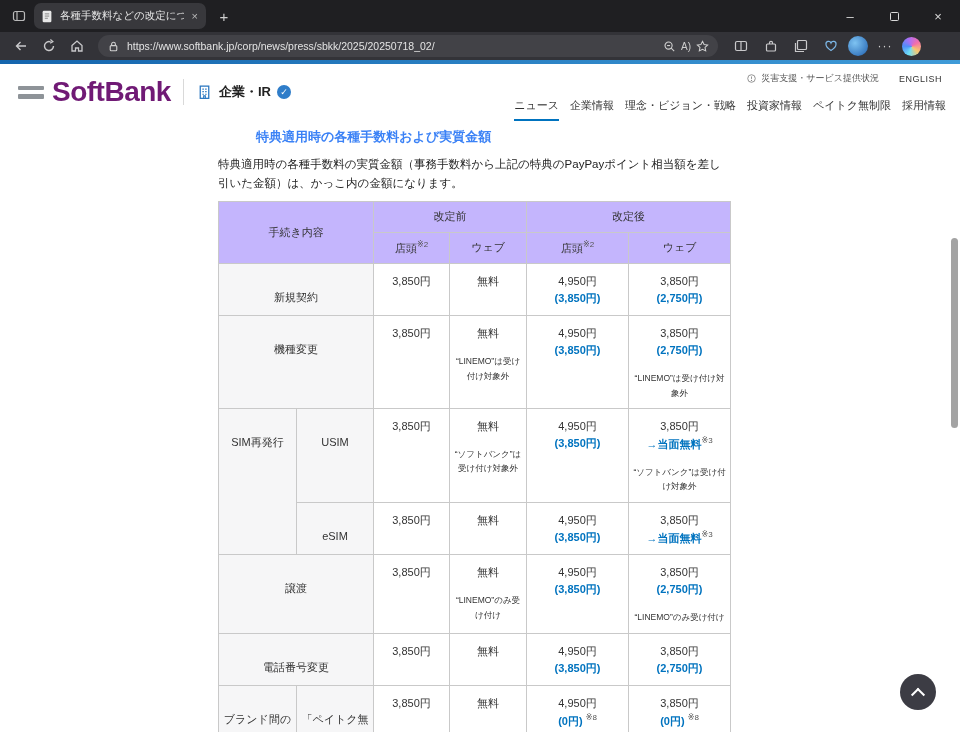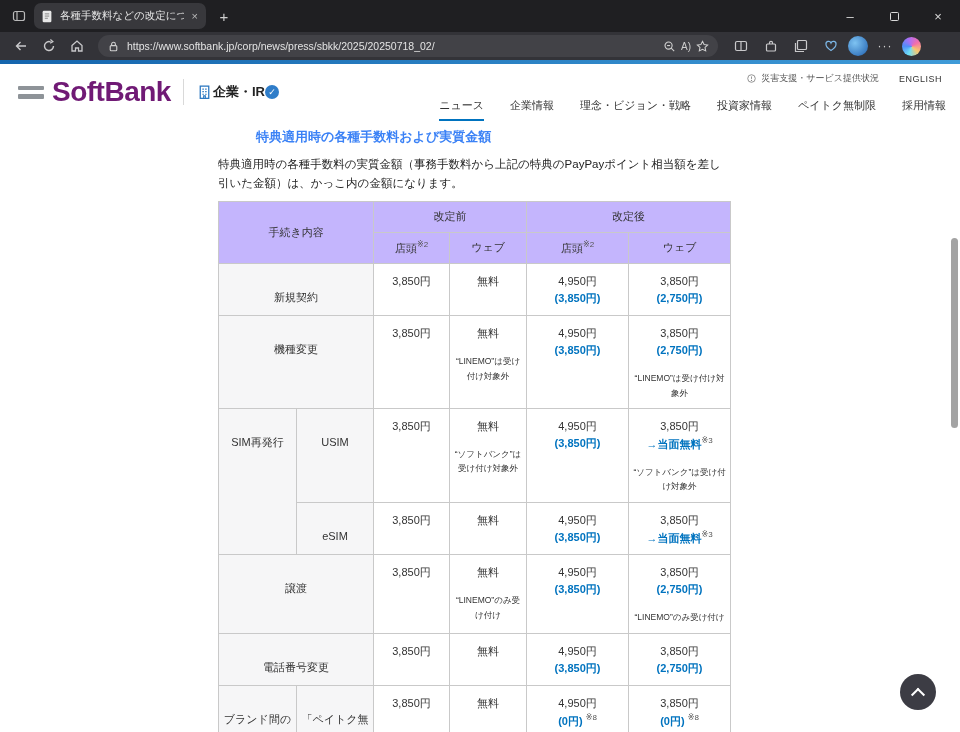--- a/index.html
+++ b/index.html
@@ -38,29 +38,29 @@
   
   .page { position: absolute; top: 60px; left: 0; width: 960px; height: 672px; background: #fff; overflow: hidden; }
   .brandbar { height: 4px; background: linear-gradient(90deg, #1565ad, #3f9bd8); }
 
   .sitehead { position: relative; height: 52px; padding: 12px 16px 0 18px; }
   .logo-row { display: flex; align-items: center; }
   .logo-bars { display: flex; flex-direction: column; gap: 4px; margin-right: 8px; }
   .logo-bars span { width: 26px; height: 4.5px; background: #8e9398; border-radius: 1px; display: block; }
   .logo-text { font-size: 28px; font-weight: bold; letter-spacing: -0.5px; color: #701a75; }
   .hdr-div { width: 1px; height: 26px; background: #d9d9d9; margin: 0 12px; }
-  .corp { display: flex; align-items: center; }
+  .corp { display: flex; align-items: center; gap: 6px; }
   .corp-label { font-size: 13px; font-weight: bold; color: #222; }
   .badge { width: 14px; height: 14px; border-radius: 50%; background: #2f7dc9; color: #fff;
     font-size: 9px; display: flex; align-items: center; justify-content: center; }
   .util { position: absolute; top: 8px; right: 18px; display: flex; align-items: center; gap: 20px;
     font-size: 9px; color: #555; }
   .util-item { display: flex; align-items: center; gap: 4px; }
   .english { color: #333; letter-spacing: 0.5px; }
-  .sitenav { position: absolute; right: 14px; top: 34px; display: flex; gap: 26px; font-size: 11px; color: #333; }
+  .sitenav { position: absolute; right: 14px; top: 34px; display: flex; gap: 11px; font-size: 11px; color: #333; }
   .sitenav a { text-decoration: none; color: #333; padding-bottom: 6px; }
   .sitenav a.active { border-bottom: 2px solid #0073bf; }
 
   .content { margin: 12px 0 0 218px; width: 512px; }
   .content h2 { font-size: 13px; color: #3b82f6; margin: 0 0 9px; padding-left: 38px; }
   .content p { font-size: 11.5px; line-height: 1.65; color: #222; margin: 0 0 8px; }
 
   table.fees { width: 512px; border-collapse: collapse; table-layout: fixed; font-size: 11px; color: #333; }
   .fees th, .fees td { border: 1px solid #c9c9c9; text-align: center; font-weight: normal; }
   .fees thead th { background: #c4b5fd; vertical-align: middle; padding: 4px 2px; }

